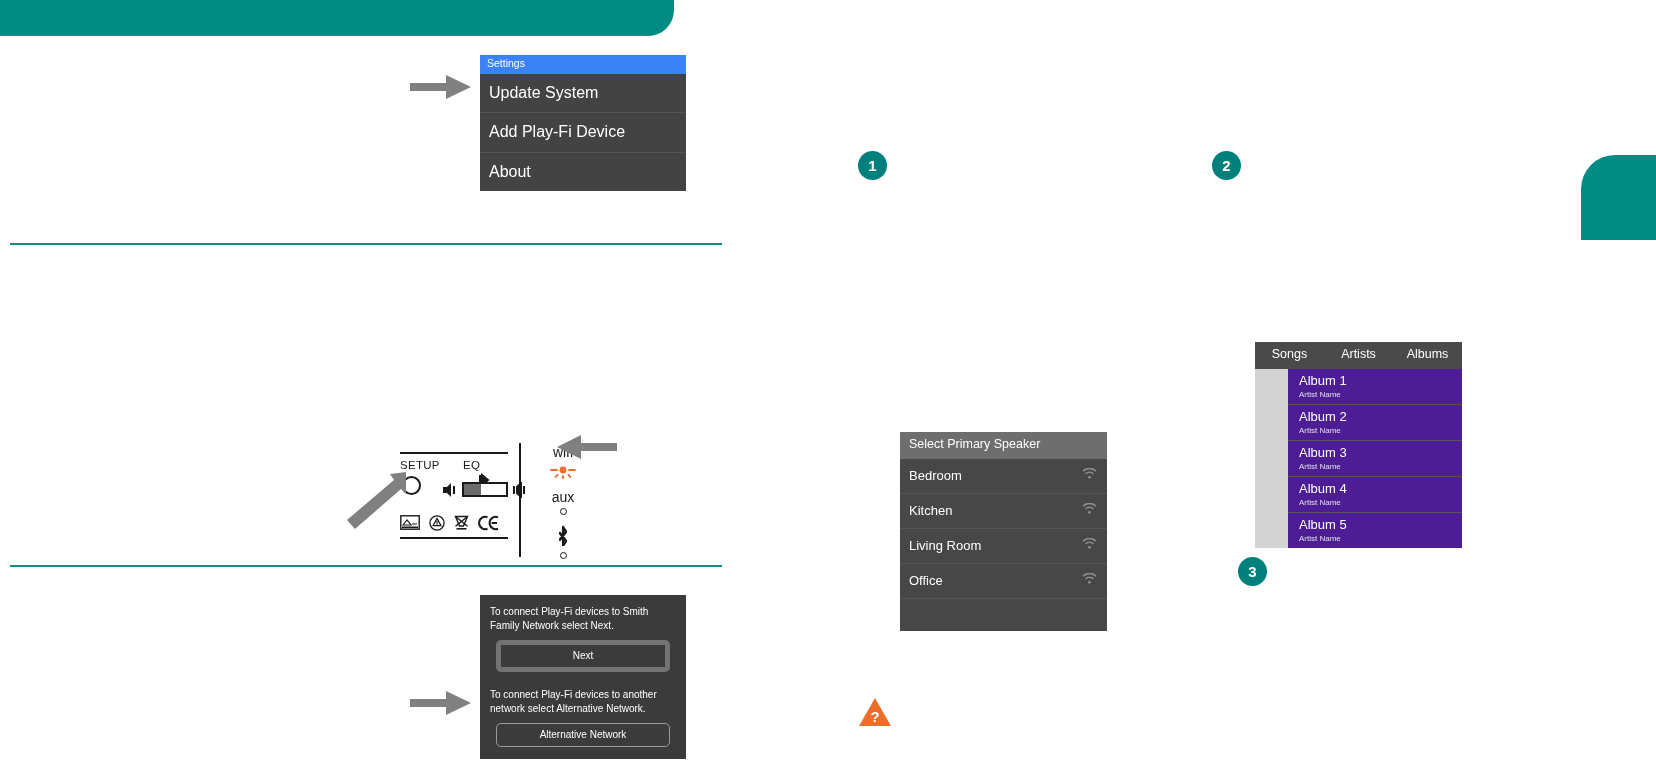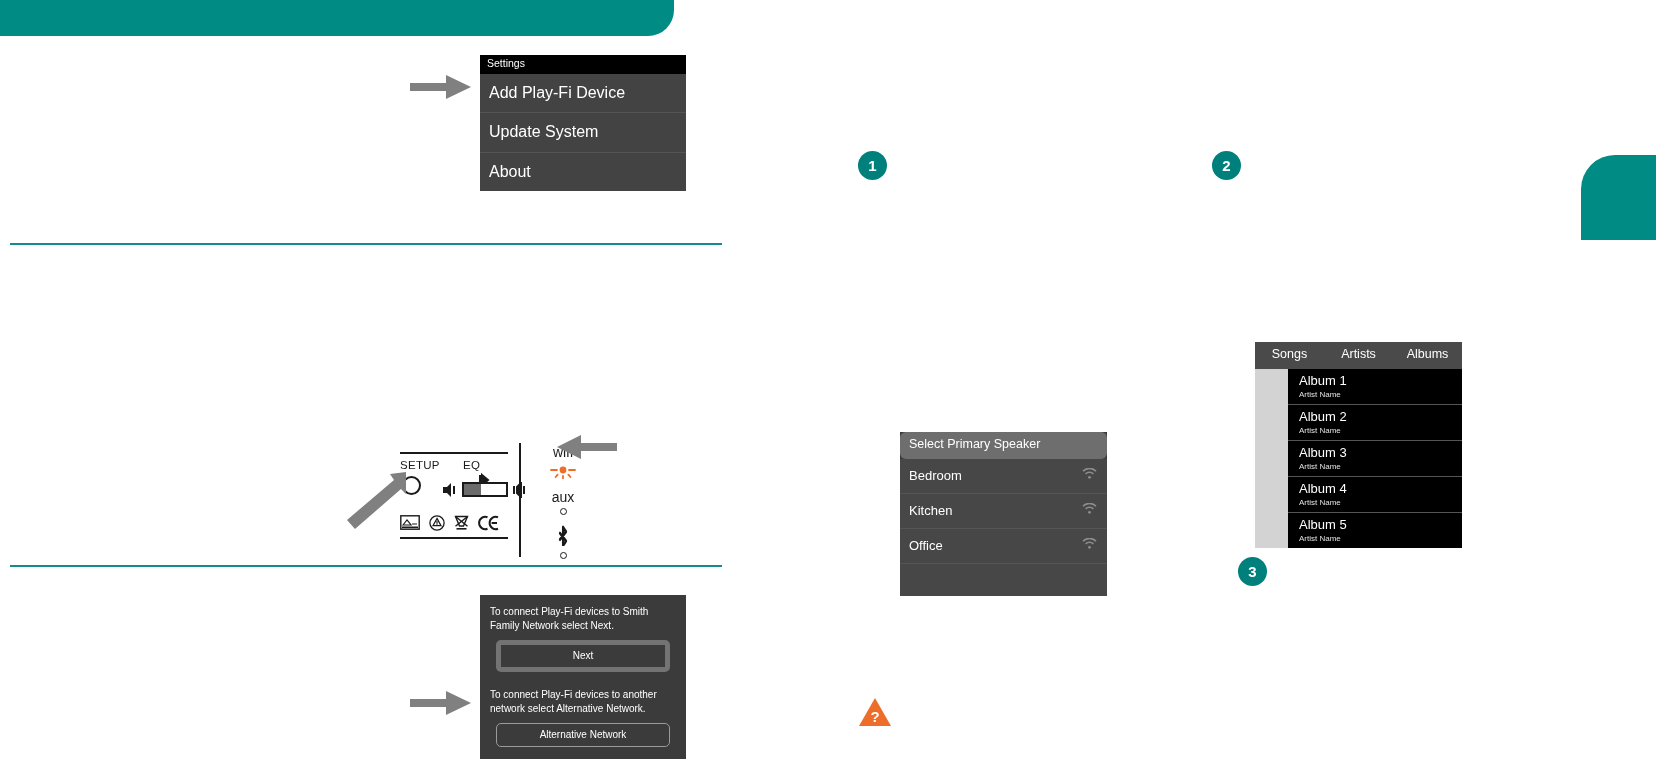--- a/index.html
+++ b/index.html
@@ -43,21 +43,21 @@
   .divider-1 { left: 10px; top: 243px; width: 712px; }
   .divider-2 { left: 10px; top: 565px; width: 712px; }
 
   
   .panel {
     position: absolute;
     background: #3b3b3b;
     color: #ffffff;
   }
   .panel-title {
-    background: #000000;
+    background: #3b82f6;
     color: #ffffff;
     font-size: 11px;
     padding: 3px 8px 4px 8px;
     line-height: 1.1;
   }
 
   
   #settings-panel {
     left: 480px;
     top: 55px;
@@ -195,21 +195,20 @@
   
   #speaker-panel {
     left: 900px;
     top: 432px;
     width: 207px;
   }
   #speaker-panel .panel-title {
     background: #6e6e6e;
     font-size: 12.5px;
     padding: 6px 9px 7px 9px;
-    border-radius: 6px;
   }
   .speaker-row {
     display: flex;
     justify-content: space-between;
     font-size: 13px;
     padding: 9px 10px 10px 9px;
     border-bottom: 1px solid #555555;
     background: #474747;
   }
   .speaker-row.empty { height: 13px; padding-top: 9px; padding-bottom: 10px; border-bottom: none; }
@@ -235,39 +234,39 @@
   .album-body { display: flex; }
   .album-strip {
     width: 33px;
     background: #d3d3d3;
     flex: 0 0 33px;
   }
   .album-list { flex: 1; }
   .album-row {
     padding: 5px 0 5px 11px;
     border-bottom: 1px solid #555555;
-    background: #000000;
+    background: #4c1d95;
   }
   .album-title { font-size: 13px; line-height: 1.15; }
   .album-artist { font-size: 8px; color: #e2e2e2; line-height: 1.15; margin-top: 1px; }
 
   .wifi-icon { display: block; }
 </style>
 </head>
 <body>
 
 <div class="header-bar"></div>
 <div class="side-tab"></div>
 <div class="divider divider-1"></div>
 <div class="divider divider-2"></div>
 
 <div class="panel" id="settings-panel">
   <div class="panel-title">Settings</div>
+  <div class="settings-item">Update System</div>
   <div class="settings-item">Add Play-Fi Device</div>
-  <div class="settings-item">Update System</div>
   <div class="settings-item">About</div>
 </div>
 
 <svg class="gray-arrow" id="arrow-settings" width="62" height="26" viewBox="0 0 62 26">
   <path d="M0 9 L36 9 L36 1 L61 13 L36 25 L36 17 L0 17 Z" fill="#808080"></path>
 </svg>
 
 <div id="device-diagram">
   <div class="dev-rule" style="left:0; top:0; width:108px;"></div>
   <div class="dev-label" style="left:0; top:8px;">SETUP</div>
@@ -364,20 +363,28 @@
   <div class="speaker-row">
     <span>Bedroom</span>
     <svg class="wifi-icon" width="15" height="11" viewBox="0 0 15 11">
       <path d="M1 3.2 A9 9 0 0 1 14 3.2" fill="none" stroke="#8d8d8d" stroke-width="1.6"></path>
       <path d="M3.6 5.9 A5.4 5.4 0 0 1 11.4 5.9" fill="none" stroke="#8d8d8d" stroke-width="1.6"></path>
       <circle cx="7.5" cy="9.3" r="1.4" fill="#8d8d8d"></circle>
     </svg>
   </div>
   <div class="speaker-row">
     <span>Kitchen</span>
+    <svg class="wifi-icon" width="15" height="11" viewBox="0 0 15 11">
+      <path d="M1 3.2 A9 9 0 0 1 14 3.2" fill="none" stroke="#8d8d8d" stroke-width="1.6"></path>
+      <path d="M3.6 5.9 A5.4 5.4 0 0 1 11.4 5.9" fill="none" stroke="#8d8d8d" stroke-width="1.6"></path>
+      <circle cx="7.5" cy="9.3" r="1.4" fill="#8d8d8d"></circle>
+    </svg>
+  </div>
+  <div class="speaker-row">
+    <span>Living Room</span>
     <svg class="wifi-icon" width="15" height="11" viewBox="0 0 15 11">
       <path d="M1 3.2 A9 9 0 0 1 14 3.2" fill="none" stroke="#8d8d8d" stroke-width="1.6"></path>
       <path d="M3.6 5.9 A5.4 5.4 0 0 1 11.4 5.9" fill="none" stroke="#8d8d8d" stroke-width="1.6"></path>
       <circle cx="7.5" cy="9.3" r="1.4" fill="#8d8d8d"></circle>
     </svg>
   </div>
   <div class="speaker-row">
     <span>Office</span>
     <svg class="wifi-icon" width="15" height="11" viewBox="0 0 15 11">
       <path d="M1 3.2 A9 9 0 0 1 14 3.2" fill="none" stroke="#8d8d8d" stroke-width="1.6"></path>

